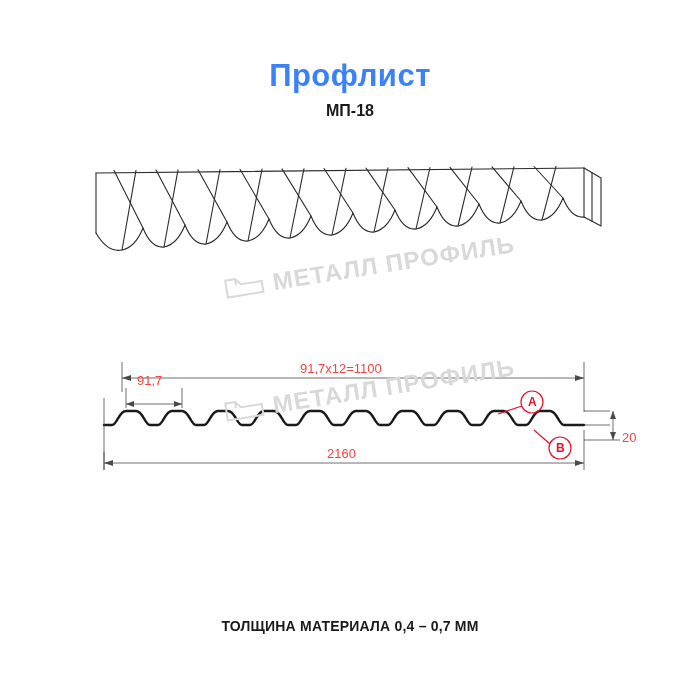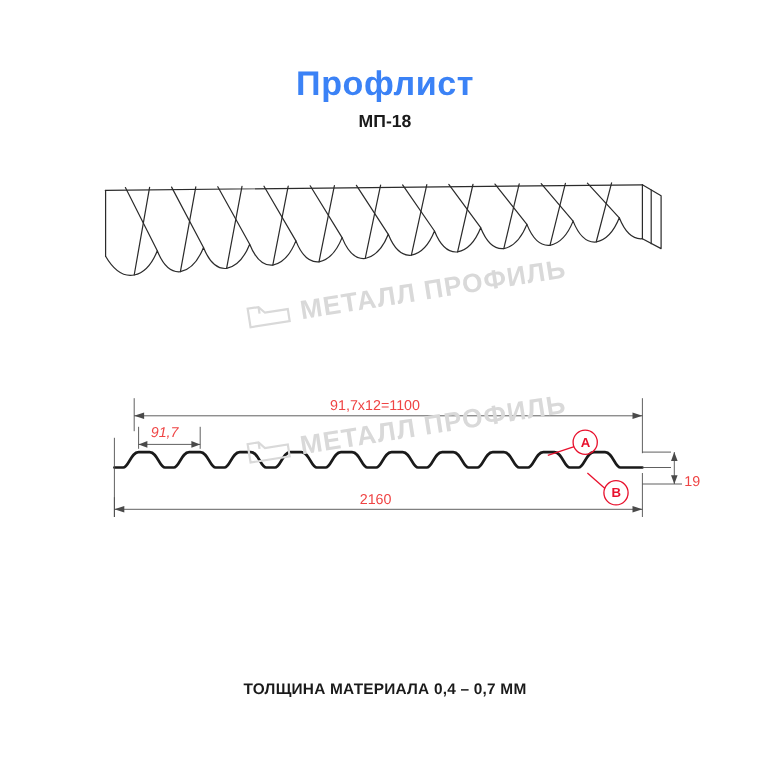--- a/index.html
+++ b/index.html
@@ -220,23 +220,23 @@
 
     <g fill="none" stroke="#e8112d" stroke-width="1.2">
       <circle cx="532" cy="402" r="11"></circle>
       <path d="M522,406 L498,414"></path>
       <circle cx="560" cy="448" r="11"></circle>
       <path d="M550,444 L534,430"></path>
     </g>
   </svg>
 
   <div class="dim-text" style="left:300px; top:361px;">91,7x12=1100</div>
-  <div class="dim-text" style="left:137px; top:385px;font-style:italic;">91,7</div>
+  <div class="dim-text" style="left:137px; top:373px;">91,7</div>
   <div class="dim-text" style="left:327px; top:446px;">2160</div>
-  <div class="dim-text" style="left:622px; top:430px;">19</div>
+  <div class="dim-text" style="left:622px; top:430px;">20</div>
 
   <div class="callout-label" style="left:528px; top:395px;">A</div>
   <div class="callout-label" style="left:556px; top:441px;">B</div>
 
   <div class="wm wm1">
     <span class="wm-mark">
       <svg width="42" height="26" viewBox="0 0 42 26" fill="none" stroke="#d9d9d9" stroke-width="2">
         <path d="M3,23 L3,6 L13,6 L18,12 L39,12 L39,23 Z"></path>
         <path d="M13,6 L13,12"></path>
       </svg>

